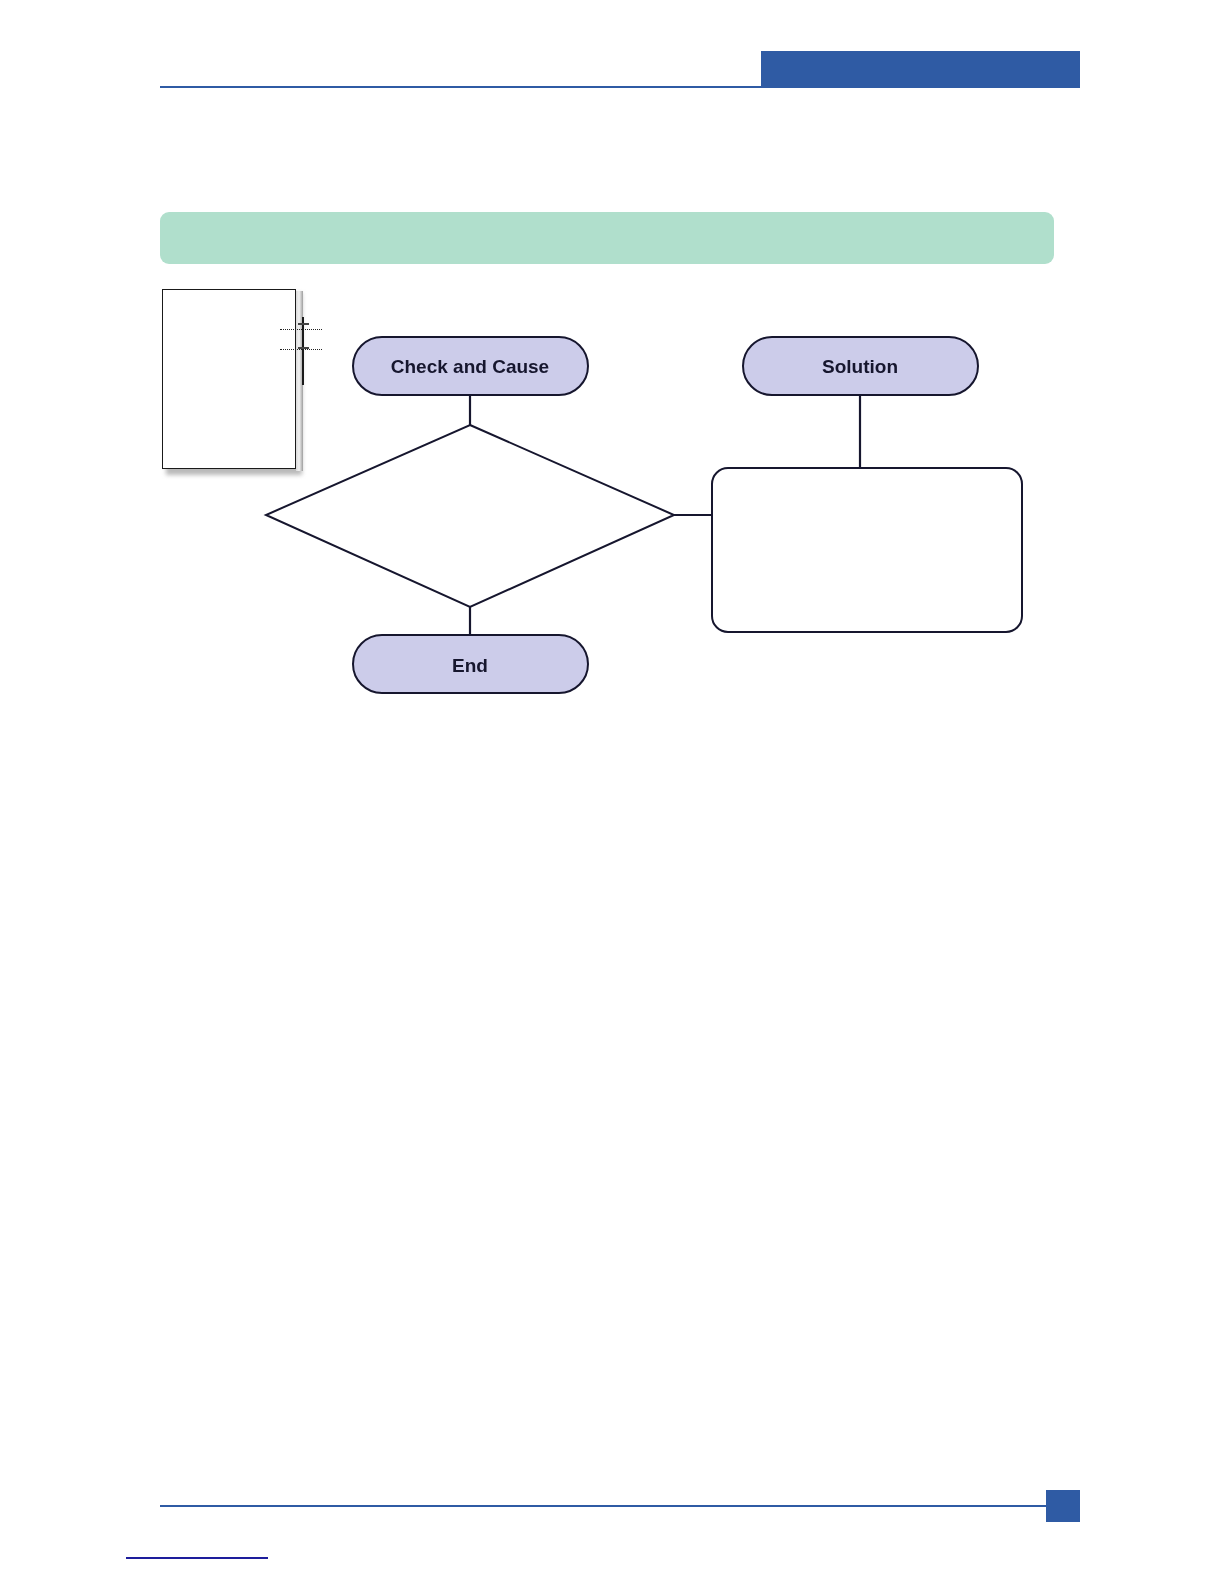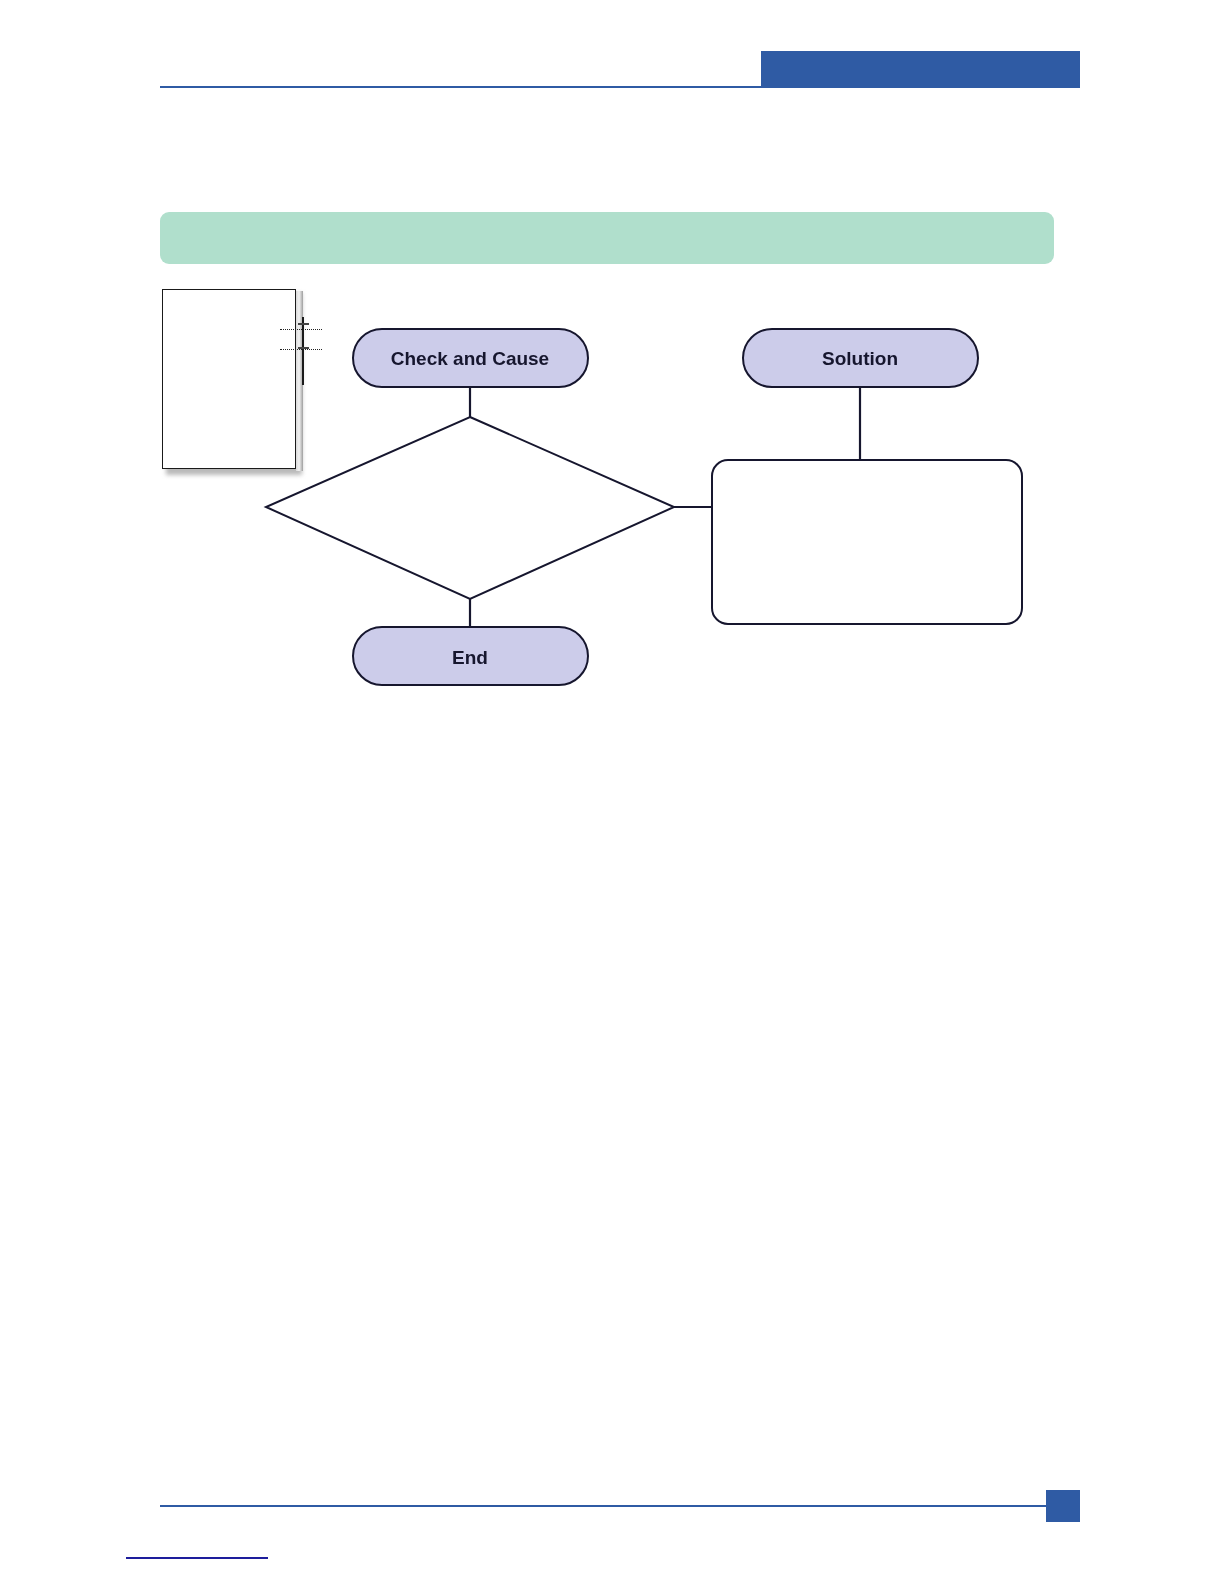--- a/index.html
+++ b/index.html
@@ -123,21 +123,21 @@
     height: 0;
     border-top: 1.5px dotted #222222;
   }
   #doc-illustration .lead-a { left: 118px; top: 40px; width: 42px; }
   #doc-illustration .lead-b { left: 118px; top: 60px; width: 42px; }
 
   
   #flowchart {
     position: absolute;
     left: 250px;
-    top: 312px;
+    top: 320px;
     width: 800px;
     height: 390px;
   }
   #flowchart svg { display: block; }
 
   .node-label {
     font-family: "Liberation Sans", sans-serif;
     font-size: 19px;
     font-weight: bold;
     fill: #16162e;

